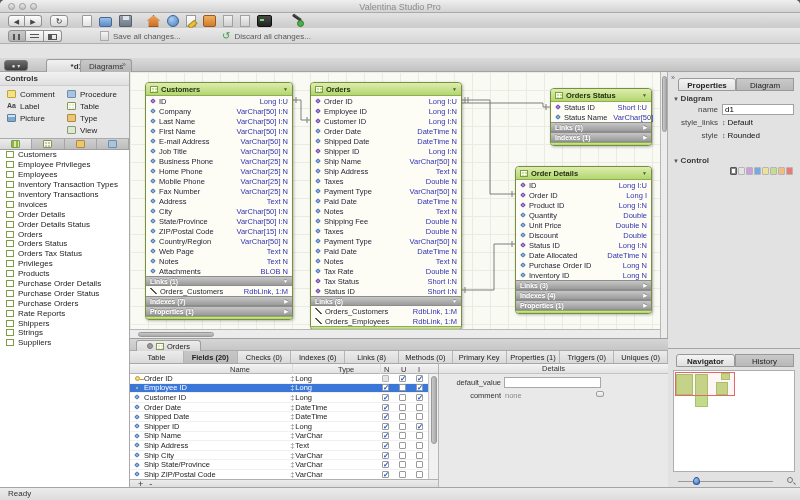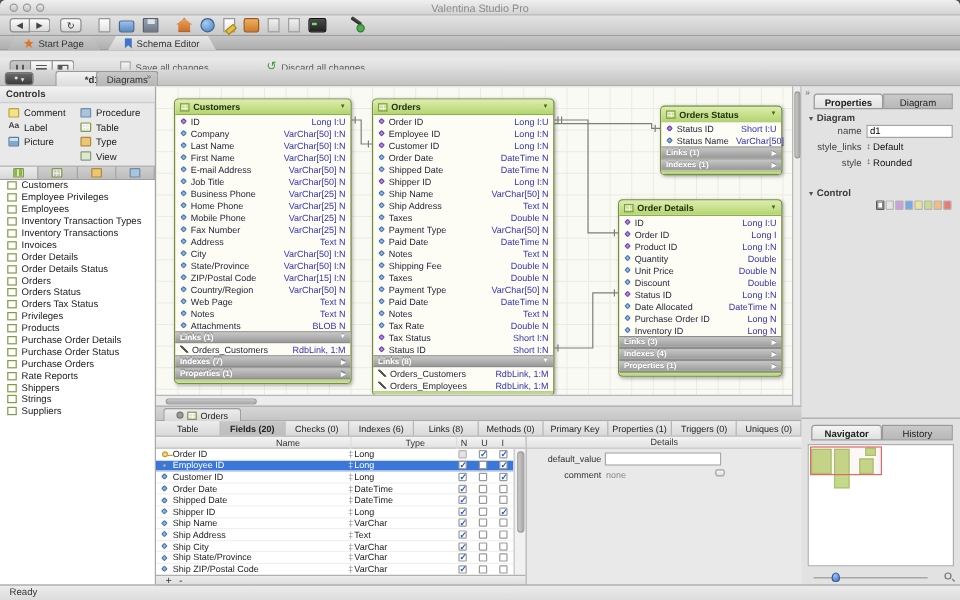--- a/index.html
+++ b/index.html
@@ -37,21 +37,21 @@
   .lens{width:6px;height:6px;border:1px solid #777;border-radius:50%;position:relative;flex:none;}
   .lens::after{content:"";position:absolute;left:5px;top:5px;width:3px;height:1px;background:#777;transform:rotate(45deg);}
   .searchbox input{border:none;outline:none;width:70px;font-size:8px;color:#333;background:transparent;}
   
   .doctabs{position:absolute;left:0;top:30px;width:800px;height:12px;background:linear-gradient(#c6c6c6,#aeaeae);border-bottom:1px solid #8e8e8e;}
   .dtab{position:relative;float:left;height:12px;margin-left:6px;padding:0 14px;display:flex;align-items:center;gap:4px;font-size:8px;color:#333;background:linear-gradient(#c9c9c9,#b2b2b2);clip-path:polygon(7px 0,calc(100% - 7px) 0,100% 100%,0 100%);}
   .dtab.act{background:linear-gradient(#e7e7e7,#cfcfcf);}
   .dti-star{width:8px;height:8px;background:#e0732a;clip-path:polygon(50% 0,63% 35%,100% 38%,72% 60%,82% 100%,50% 76%,18% 100%,28% 60%,0 38%,37% 35%);}
   .dti-bookmark{width:6px;height:9px;background:#3f74c8;clip-path:polygon(0 0,100% 0,100% 100%,50% 70%,0 100%);}
   
-  .edbar{position:absolute;left:0;top:48px;width:800px;height:16px;background:linear-gradient(#e9e9e9,#d5d5d5);border-bottom:1px solid #b0b0b0;}
+  .edbar{position:absolute;left:0;top:28px;width:800px;height:16px;background:linear-gradient(#e9e9e9,#d5d5d5);border-bottom:1px solid #b0b0b0;}
   .viewseg{position:absolute;left:8px;top:2px;display:flex;}
   .vbtn{width:18px;height:12px;border:1px solid #909090;background:linear-gradient(#fbfbfb,#dcdcdc);position:relative;}
   .vbtn:first-child{border-radius:3px 0 0 3px;}
   .vbtn:last-child{border-radius:0 3px 3px 0;}
   .vbtn+.vbtn{border-left:none;}
   .vbtn.act{background:linear-gradient(#c9c9c9,#b2b2b2);}
   .vbtn .g{position:absolute;left:4px;top:3px;width:9px;height:6px;}
   .g1{background:repeating-linear-gradient(90deg,#555 0 2px,transparent 2px 5px);}
   .g2{background:repeating-linear-gradient(#555 0 1px,transparent 1px 3px);}
   .g3{border:1px solid #555;}

